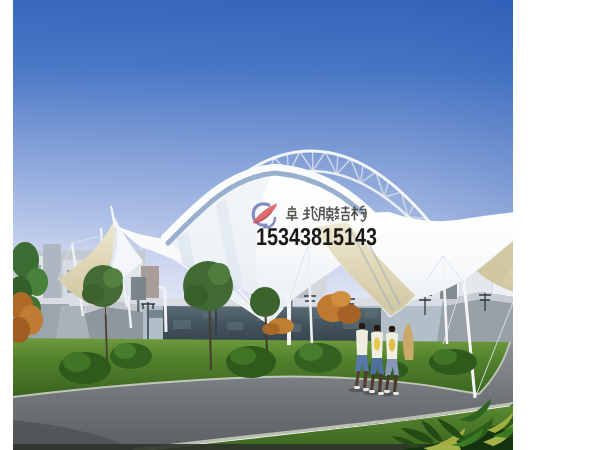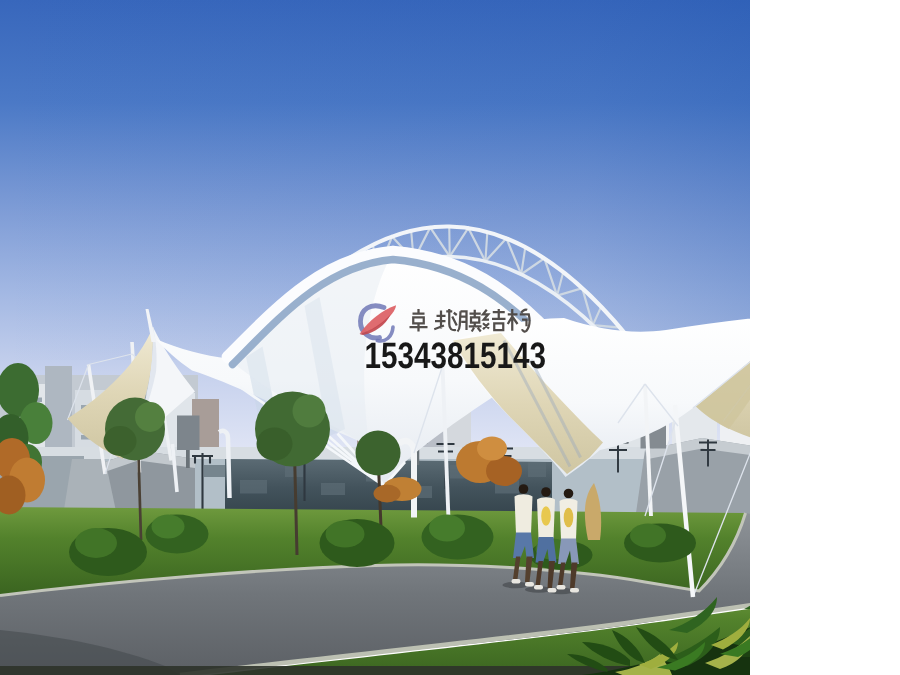--- a/index.html
+++ b/index.html
@@ -1,16 +1,16 @@
 <!DOCTYPE html>
 <html><head>
 <meta charset="utf-8">
 <style>
 html,body{margin:0;padding:0;background:#fff;}
-.page{position:relative;width:500px;height:450px;overflow:hidden;font-family:"Liberation Sans",sans-serif;}
+.page{position:relative;width:500px;height:450px;overflow:hidden;font-family:"Liberation Sans",sans-serif;padding-left:13px;}
 svg{display:block;}
 </style>
 </head>
 <body>
 <div class="page">
 <svg width="600" height="450" viewBox="0 0 600 450">
 <defs>
 <linearGradient id="sky" x1="0" y1="0" x2="0" y2="1">
 <stop offset="0" stop-color="#3867bc"></stop>
 <stop offset="0.22" stop-color="#4b79c6"></stop>

